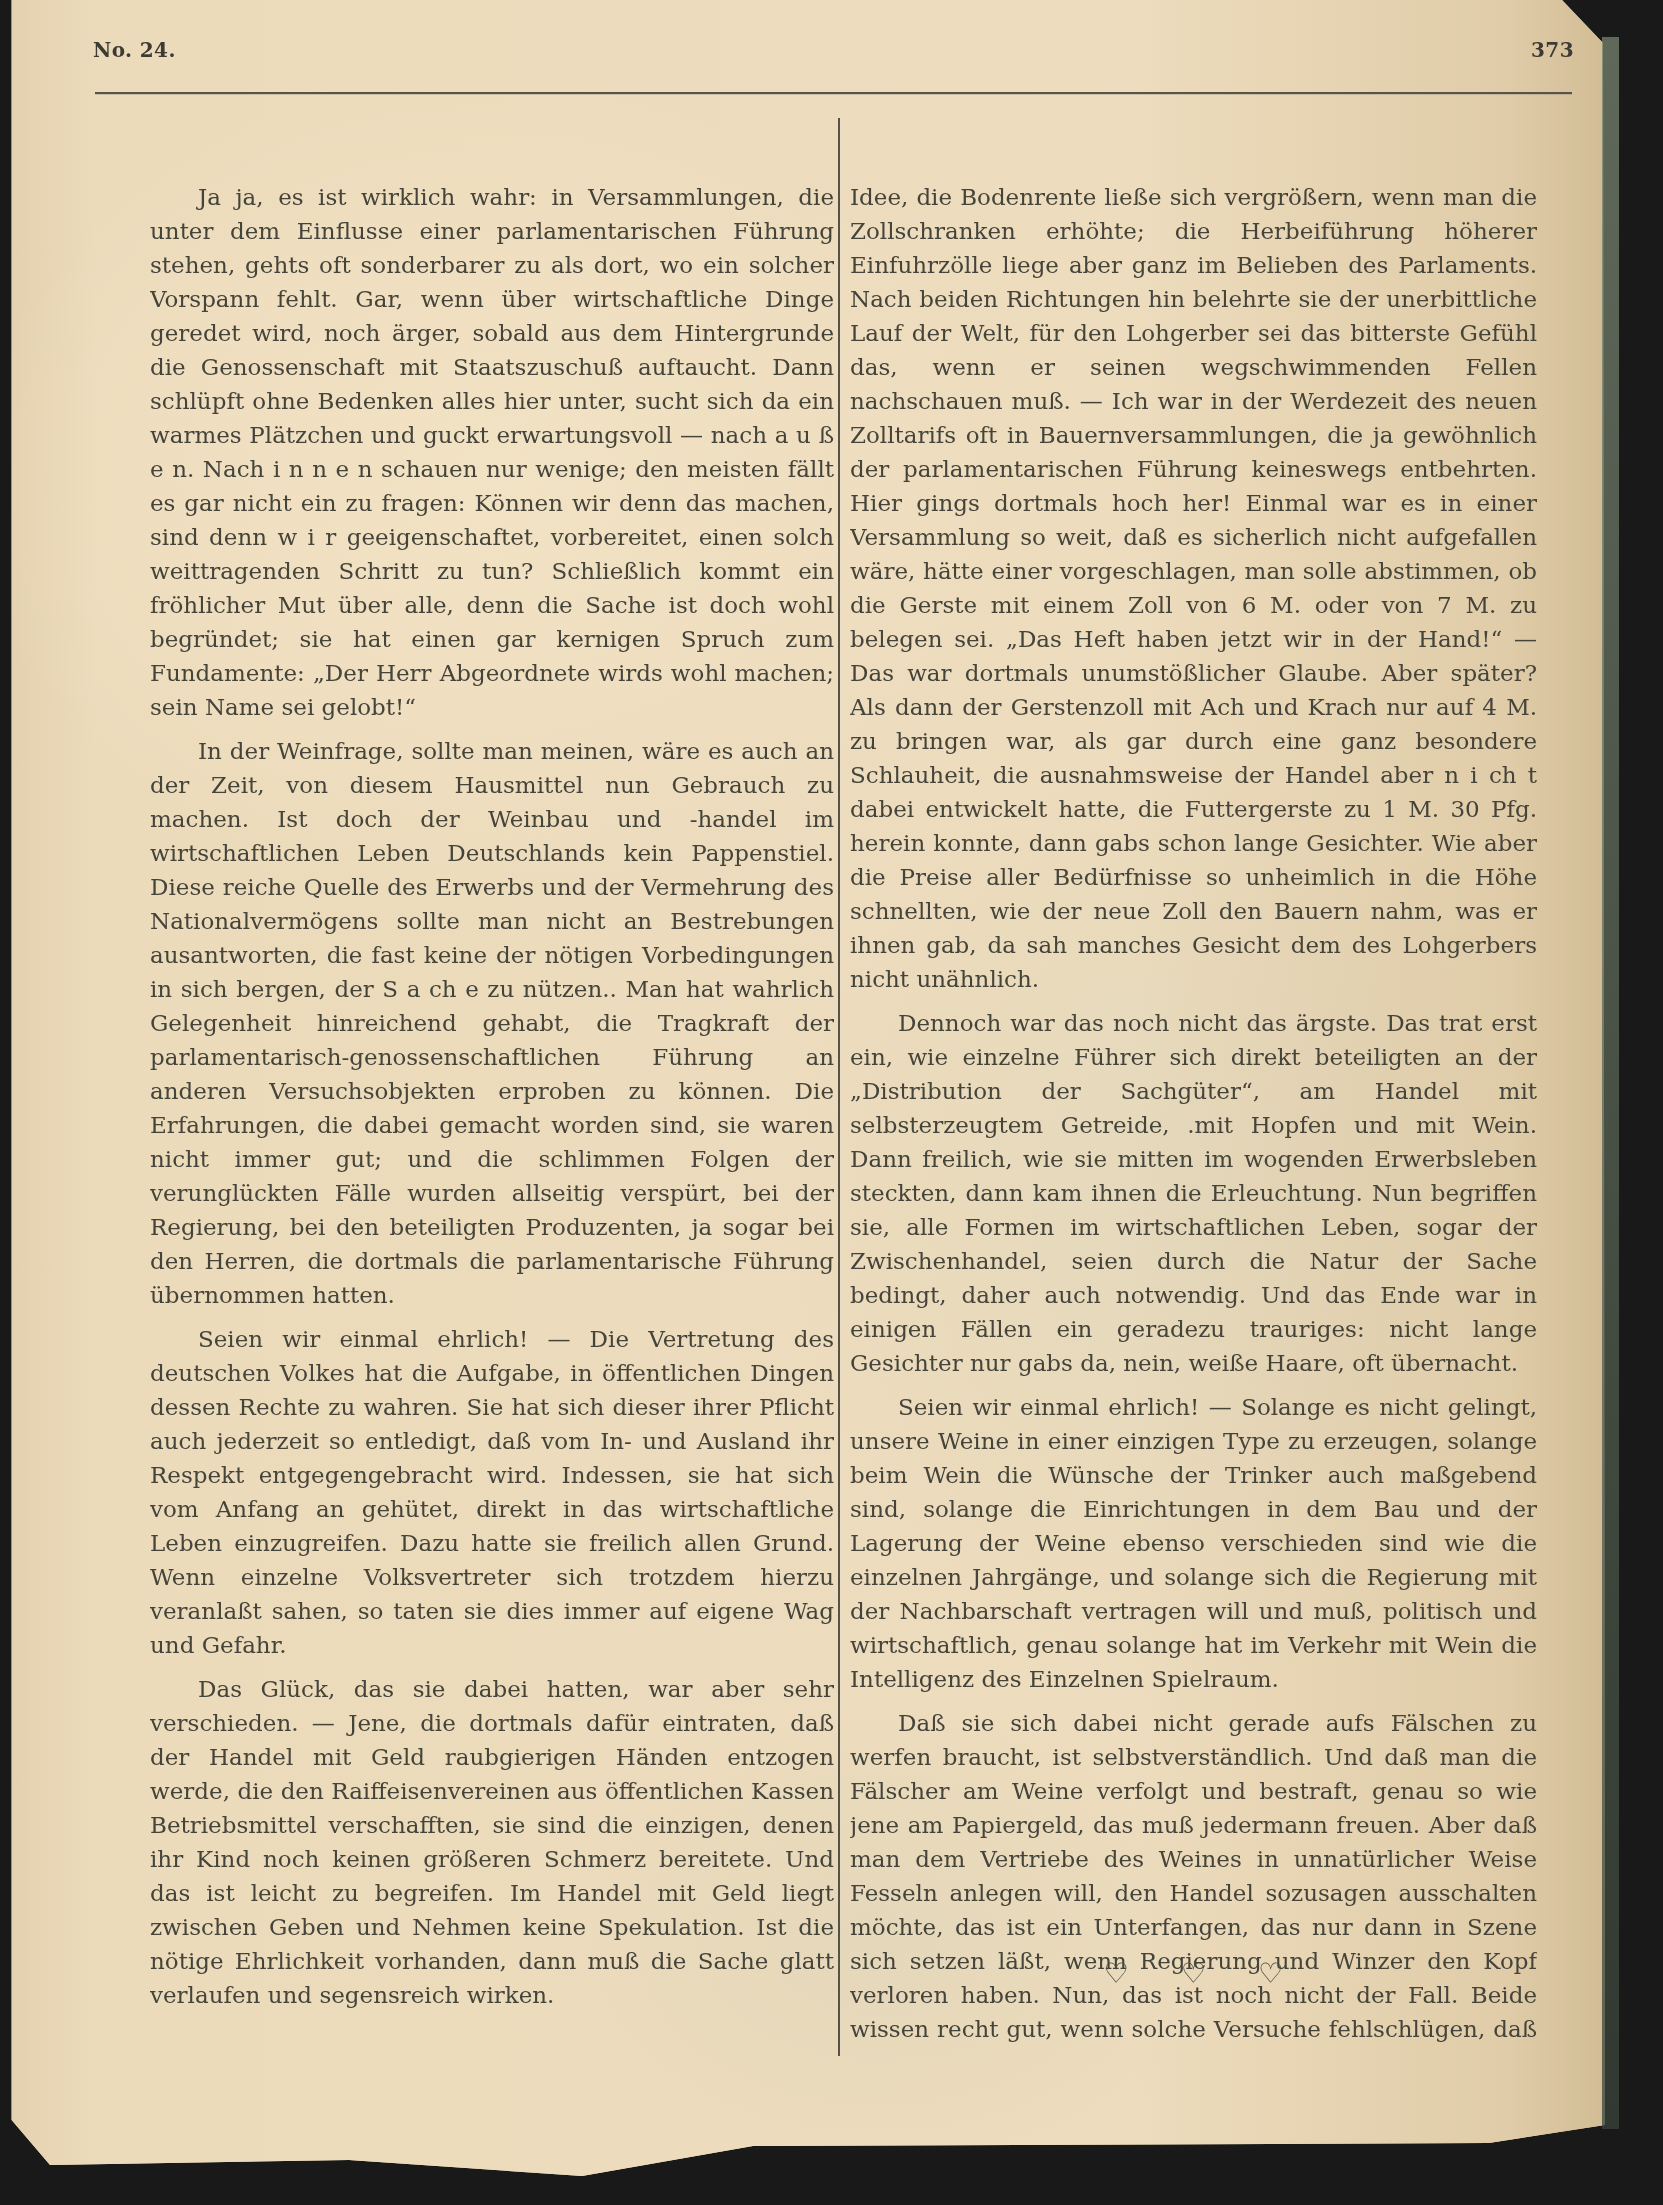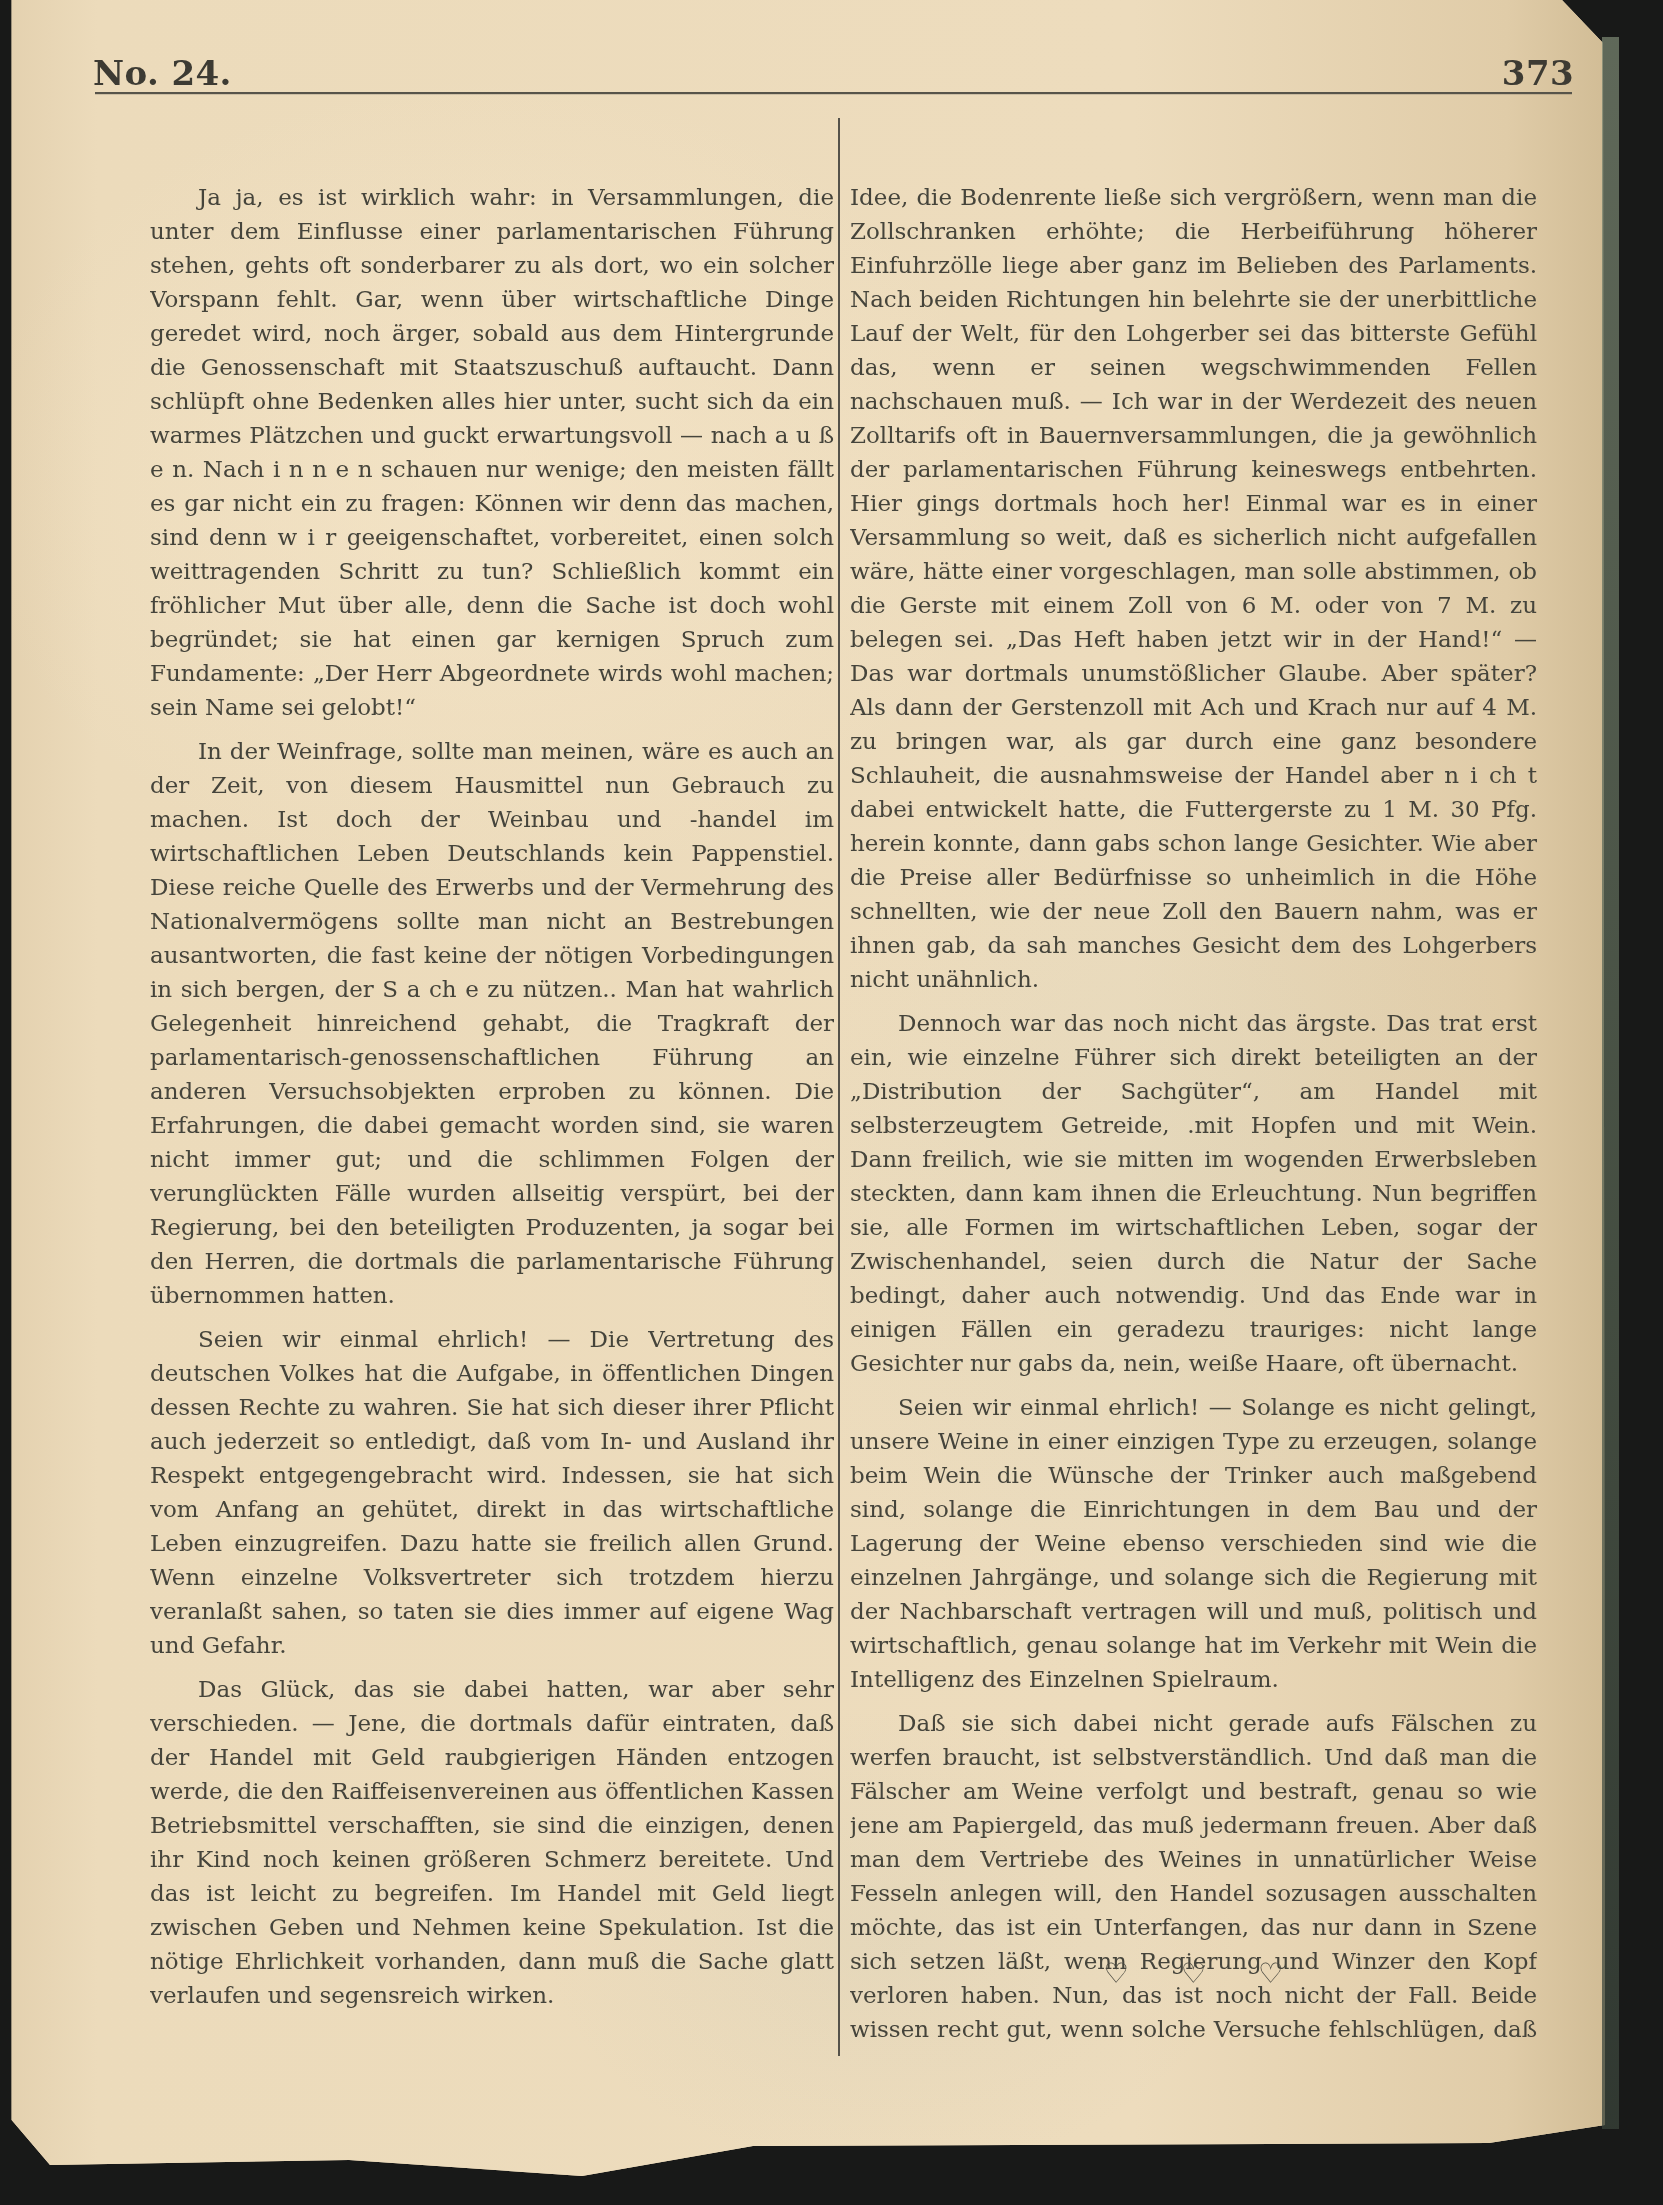--- a/index.html
+++ b/index.html
@@ -24,22 +24,22 @@
       349px 2160px, 50px 2165px, 11.6px 2120px);
   }
   
   .book-edge{
     position:absolute;top:37px;left:1602px;width:16.6px;height:2092px;
     background:linear-gradient(180deg,#77836f,#525e4e 60%,#39433a);
     opacity:.75;
   }
   
   .header{
-    position:absolute;left:93px;top:53px;width:1481px;height:37px;
-    color:#3d3b33;font-size:34px;font-weight:bold;letter-spacing:0.4px;
+    position:absolute;left:93px;top:38px;width:1481px;height:37px;
+    color:#3d3b33;font-size:20px;font-weight:bold;letter-spacing:0.4px;
   }
   .header .issue{position:absolute;left:0;top:0;}
   .header .title{position:absolute;left:0;right:0;text-align:center;top:0;}
   .header .pageno{position:absolute;right:0;top:0;}
   .rule{
     position:absolute;left:95px;top:92px;width:1477px;height:1.7px;
     background:#57544a;box-shadow:0 0.8px 0 rgba(87,84,74,.25);
   }
   
   .col{

